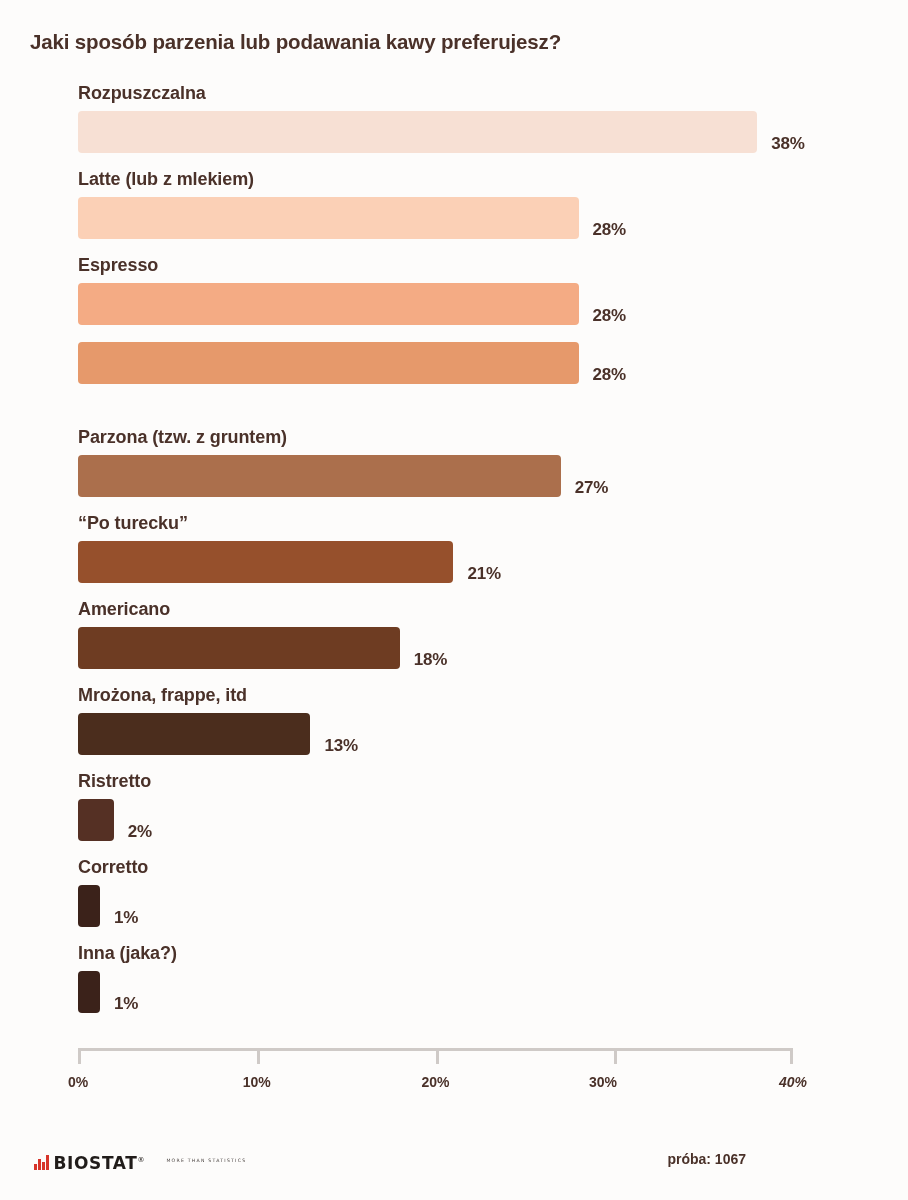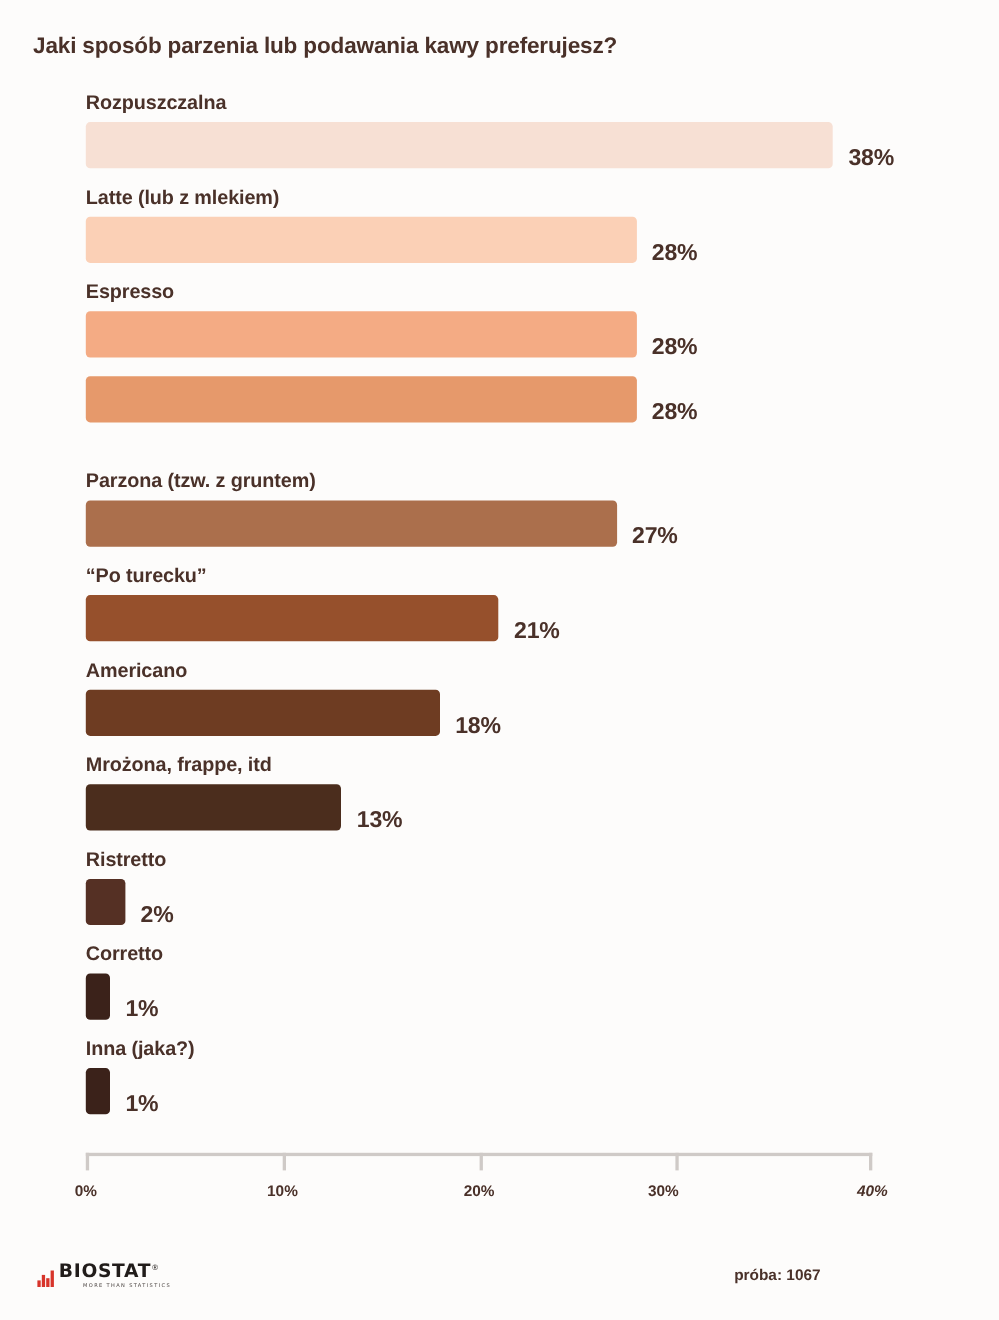--- a/index.html
+++ b/index.html
@@ -60,21 +60,21 @@
     display: flex;
     align-items: center;
     height: 42px;
   }
   .bar {
     height: 42px;
     border-radius: 4px;
     flex: none;
   }
   .bar-value {
-    font-size: 21px;
+    font-size: 17px;
     font-weight: bold;
     color: #4a3129;
     margin-left: 14px;
     white-space: nowrap;
     letter-spacing: -0.2px;
     margin-top: 24px;
   }
 
   
   .axis {
@@ -130,21 +130,21 @@
     display: block;
     width: 2.5px;
     background: #d7342a;
   }
   .logo-bars i:nth-child(1) { height: 6px; }
   .logo-bars i:nth-child(2) { height: 11px; }
   .logo-bars i:nth-child(3) { height: 8px; }
   .logo-bars i:nth-child(4) { height: 15px; }
   .logo-text-wrap {
     display: flex;
-    flex-direction: column;
+    flex-direction: row;
   }
   .logo-word {
     font-family: "DejaVu Sans", sans-serif;
     font-size: 17px;
     font-weight: bold;
     color: #211c1a;
     letter-spacing: 0.6px;
     line-height: 1;
     position: relative;
   }

